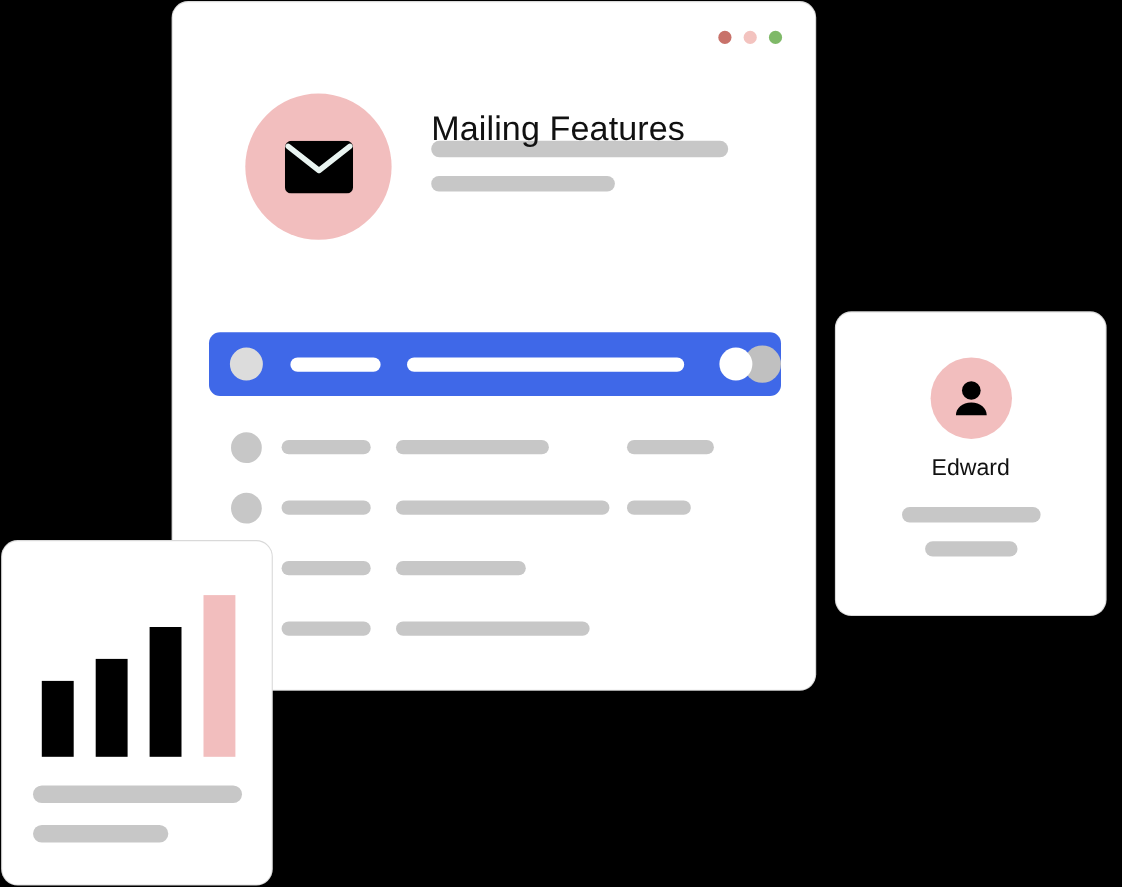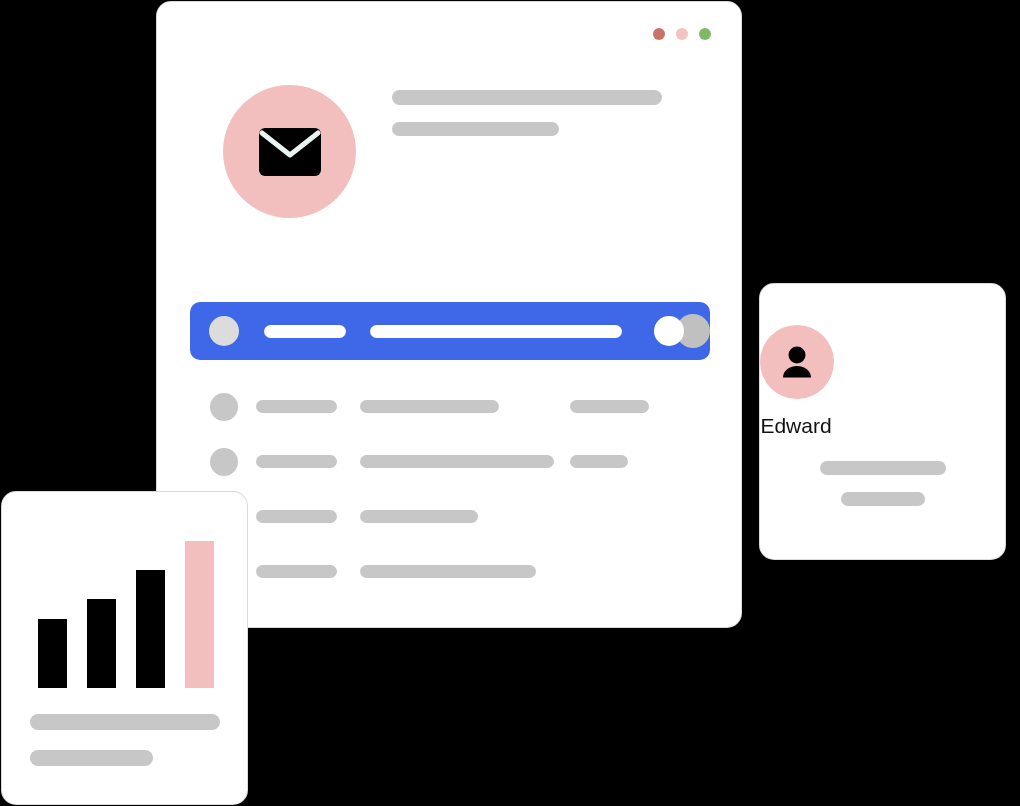--- a/index.html
+++ b/index.html
@@ -205,21 +205,21 @@
   .chart-ph {
     background: #c7c7c7;
     border-radius: 99px;
     height: 16px;
   }
 
   
   .person-card {
     display: flex;
     flex-direction: column;
-    align-items: flex-start;
+    align-items: center;
   }
   #martha-card {
     left: 563px;
     top: 478px;
     width: 245px;
     height: 275px;
     z-index: 40;
   }
   #edward-card {
     left: 760px;
@@ -273,20 +273,21 @@
     </div>
 
     <div class="hero">
       <div class="hero-avatar" id="hero-avatar" style="background: rgb(242, 190, 190);">
         <svg width="62" height="48" viewBox="0 0 62 48">
           <rect x="0" y="0" width="62" height="48" rx="6" fill="#000000"></rect>
           <path d="M3 5 L31 27 L59 5" fill="none" stroke="#E9F4F1" stroke-width="5" stroke-linecap="round" stroke-linejoin="round"></path>
         </svg>
       </div>
       <div class="hero-text">
+        <div class="hero-title">Mailing Features</div>
         <div class="ph hero-ph1" style="width: 270px; height: 15px;"></div>
         <div class="ph hero-ph2" style="width: 167px; height: 14px;"></div>
       </div>
     </div>
 
     <div id="blue-row" style="background: rgb(63, 104, 232);">
       <span class="blue-circle"></span>
       <span class="blue-bar blue-bar-a" style="width: 82px;"></span>
       <span class="blue-bar blue-bar-b" style="width: 252px;"></span>
       <span class="toggle-wrap">

